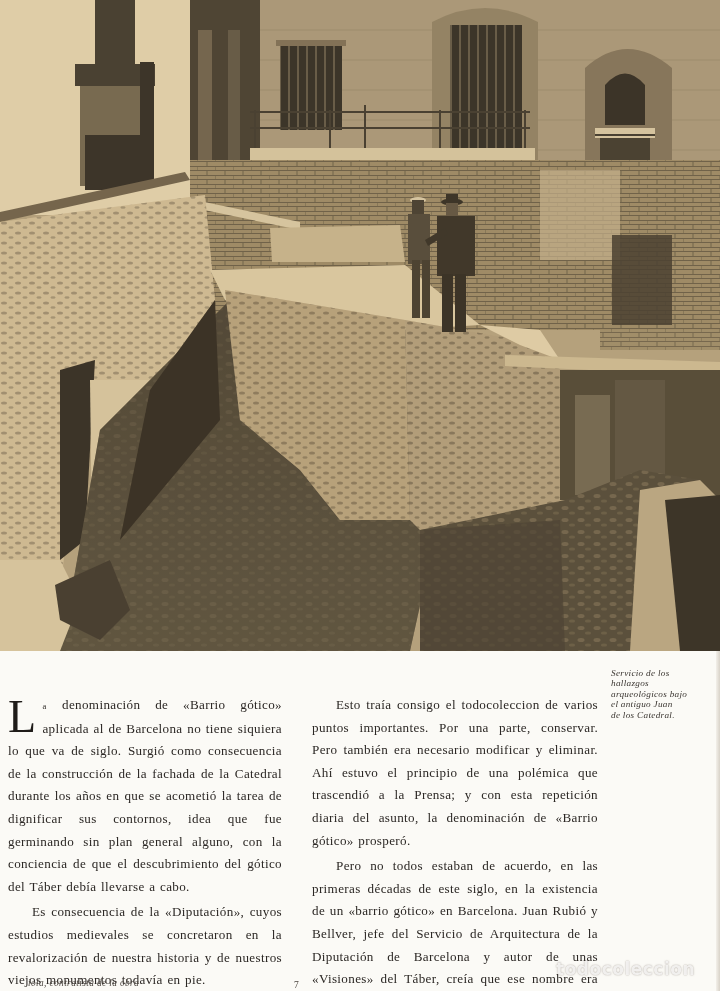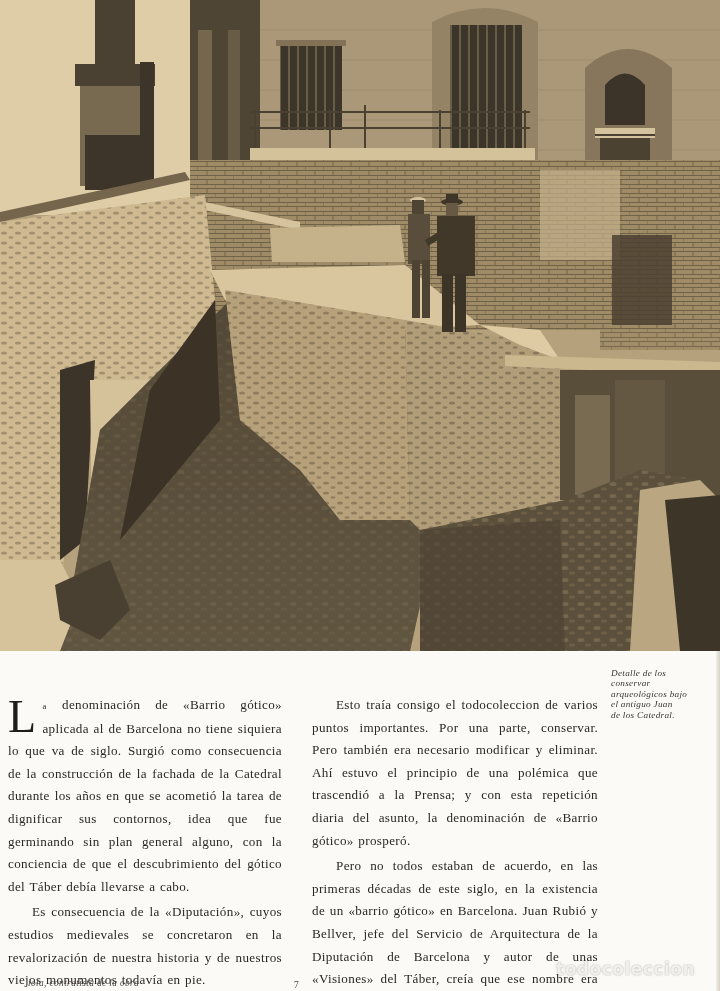--- a/index.html
+++ b/index.html
@@ -178,22 +178,22 @@
       <rect x="442" y="274" width="11" height="58" fill="#2a251e"></rect>
       <rect x="455" y="274" width="11" height="58" fill="#2a251e"></rect>
       <polygon points="425,240 445,228 448,234 428,246" fill="#2f2a22"></polygon>
     </g>
 
     <rect x="0" y="0" width="720" height="651" fill="#c9a86a" opacity="0.12"></rect>
   </svg>
 </div>
 
 <div class="caption">
-  <div>Detalle de los</div>
-  <div>conservar</div>
+  <div>Servicio de los</div>
+  <div>hallazgos</div>
   <div>arqueológicos bajo</div>
   <div>el antiguo Juan</div>
   <div>de los Catedral.</div>
 </div>
 
 <div class="col" id="col-left">
   <p class="first"><span class="dropcap">L</span><span class="smallcap">a</span><span> denominación de «Barrio gótico» aplicada al de Barcelona no tiene siquiera lo que va de siglo. Surgió como consecuencia de la construcción de la fachada de la Catedral durante los años en que se acometió la tarea de dignificar sus contornos, idea que fue germinando sin plan general alguno, con la conciencia de que el descubrimiento del gótico del Táber debía llevarse a cabo.</span></p>
   <p style="margin-top:3px;">Es consecuencia de la «Diputación», cuyos estudios medievales se concretaron en la revalorización de nuestra historia y de nuestros viejos monumentos todavía en pie.</p>
 </div>
 

